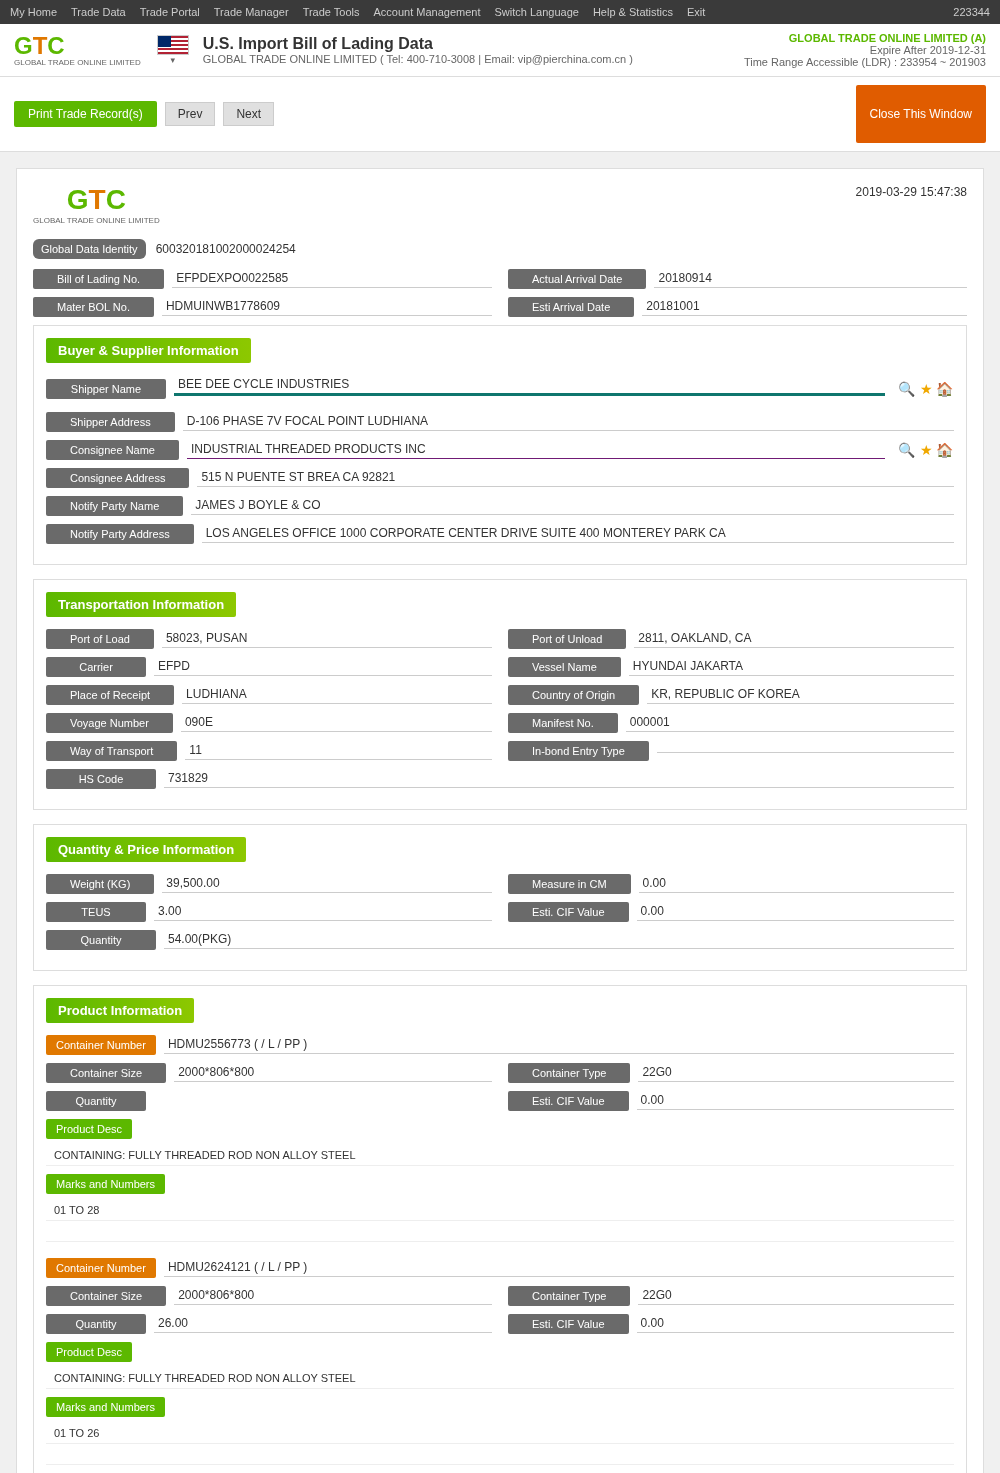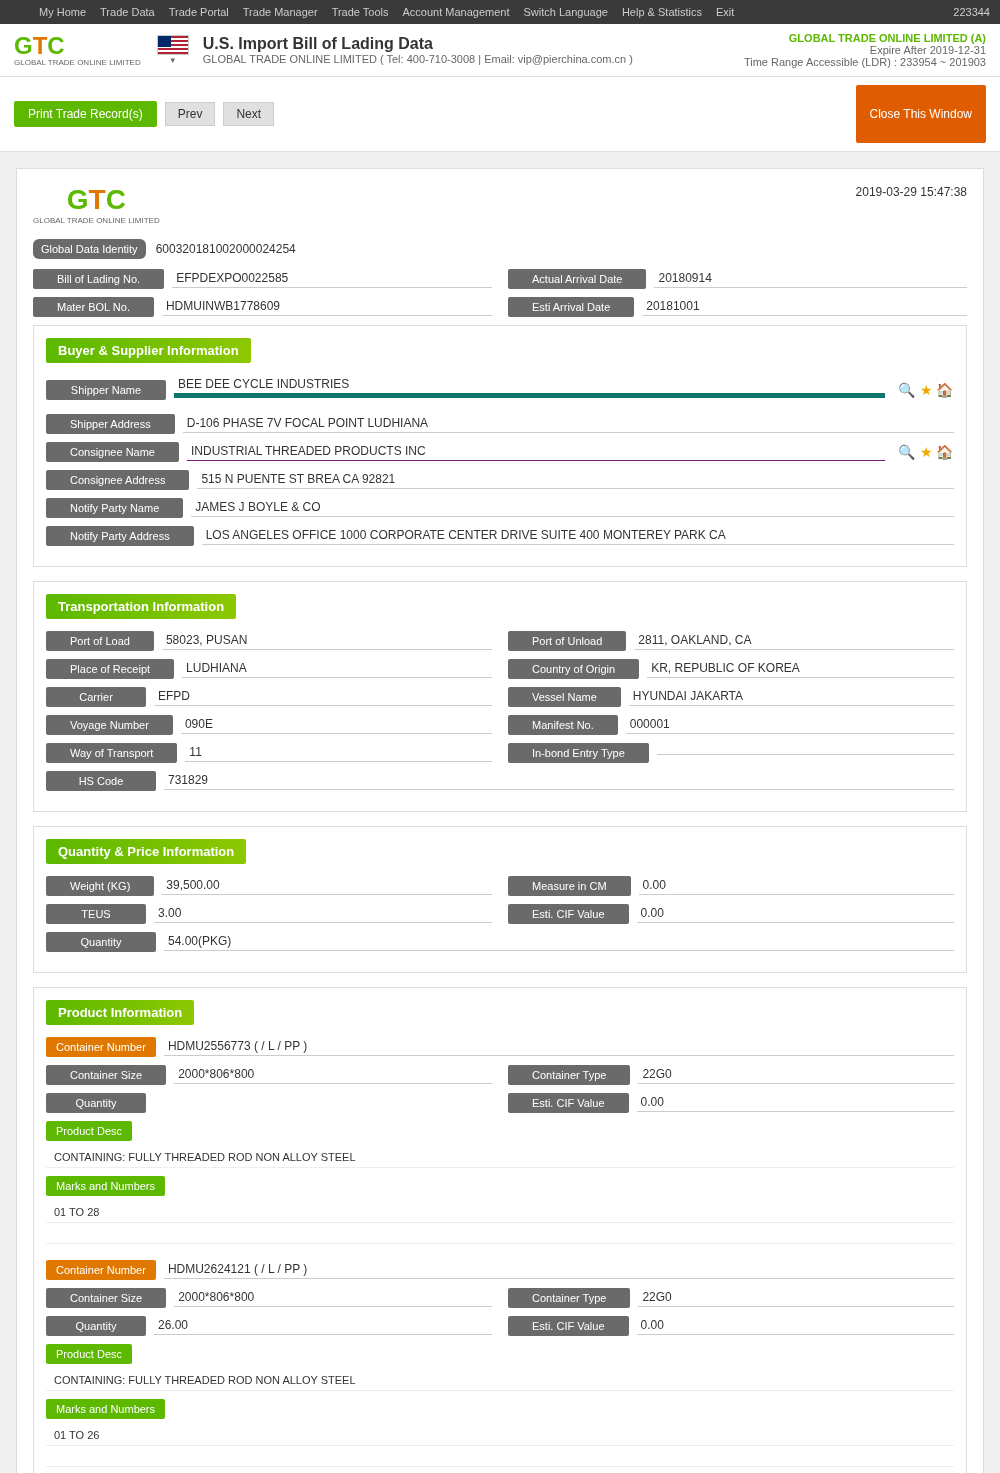--- a/index.html
+++ b/index.html
@@ -1,20 +1,20 @@
 <!DOCTYPE html>
 <html><head>
   <meta charset="utf-8">
   <style>
     * { box-sizing: border-box; margin: 0; padding: 0; }
     body { font-family: Arial, sans-serif; font-size: 12px; background: #f0f0f0; color: #333; width: 1000px; }
 
     
     .top-nav { background: #3a3a3a; color: #ccc; display: flex; align-items: center; justify-content: space-between; padding: 6px 10px; font-size: 11px; }
-    .top-nav-left { display: flex; gap: 14px; margin-left: 29px; }
+    .top-nav-left { display: flex; gap: 14px; }
     .top-nav-left span { cursor: pointer; }
     .top-nav-right { color: #ccc; }
 
     
     .header { background: #fff; display: flex; align-items: center; padding: 8px 14px; border-bottom: 1px solid #ddd; }
     .logo-area { display: flex; align-items: center; margin-right: 16px; }
     .logo-sub { font-size: 8px; color: #666; display: block; text-align: center; }
     .flag-area { display: flex; align-items: center; margin-right: 14px; }
     .title-area { flex: 1; }
     .title-area h2 { font-size: 16px; color: #333; font-weight: bold; }
@@ -171,21 +171,21 @@
         <span class="field-label">Esti Arrival Date</span>
         <span class="field-value">20181001</span>
       </div>
     </div>
 
     <div class="section-box">
       <div class="section-header">Buyer &amp; Supplier Information</div>
 
       <div class="buyer-row">
         <span class="field-label">Shipper Name</span>
-        <span class="buyer-row" style="flex:1;border-bottom:5px solid #0f766e;padding:2px 4px;">BEE DEE CYCLE INDUSTRIES</span>
+        <span class="buyer-row" style="flex:1;border-bottom:3px solid #0f766e;padding:2px 4px;">BEE DEE CYCLE INDUSTRIES</span>
         <div class="icons">
           <span class="icon icon-search">🔍</span>
           <span class="icon icon-star">★</span>
           <span class="icon icon-home">🏠</span>
         </div>
       </div>
       <div class="field-row">
         <span class="field-label">Shipper Address</span>
         <span class="field-value">D-106 PHASE 7V FOCAL POINT LUDHIANA</span>
       </div>
@@ -222,36 +222,36 @@
           <span class="field-label">Port of Load</span>
           <span class="field-value">58023, PUSAN</span>
         </div>
         <div class="col">
           <span class="field-label">Port of Unload</span>
           <span class="field-value">2811, OAKLAND, CA</span>
         </div>
       </div>
       <div class="two-col-row">
         <div class="col">
+          <span class="field-label">Carrier</span>
+          <span class="field-value">EFPD</span>
+        </div>
+        <div class="col">
+          <span class="field-label">Vessel Name</span>
+          <span class="field-value">HYUNDAI JAKARTA</span>
+        </div>
+      </div>
+      <div class="two-col-row">
+        <div class="col">
           <span class="field-label">Place of Receipt</span>
           <span class="field-value">LUDHIANA</span>
         </div>
         <div class="col">
           <span class="field-label">Country of Origin</span>
           <span class="field-value">KR, REPUBLIC OF KOREA</span>
-        </div>
-      </div>
-      <div class="two-col-row">
-        <div class="col">
-          <span class="field-label">Carrier</span>
-          <span class="field-value">EFPD</span>
-        </div>
-        <div class="col">
-          <span class="field-label">Vessel Name</span>
-          <span class="field-value">HYUNDAI JAKARTA</span>
         </div>
       </div>
       <div class="two-col-row">
         <div class="col">
           <span class="field-label">Voyage Number</span>
           <span class="field-value">090E</span>
         </div>
         <div class="col">
           <span class="field-label">Manifest No.</span>
           <span class="field-value">000001</span>

